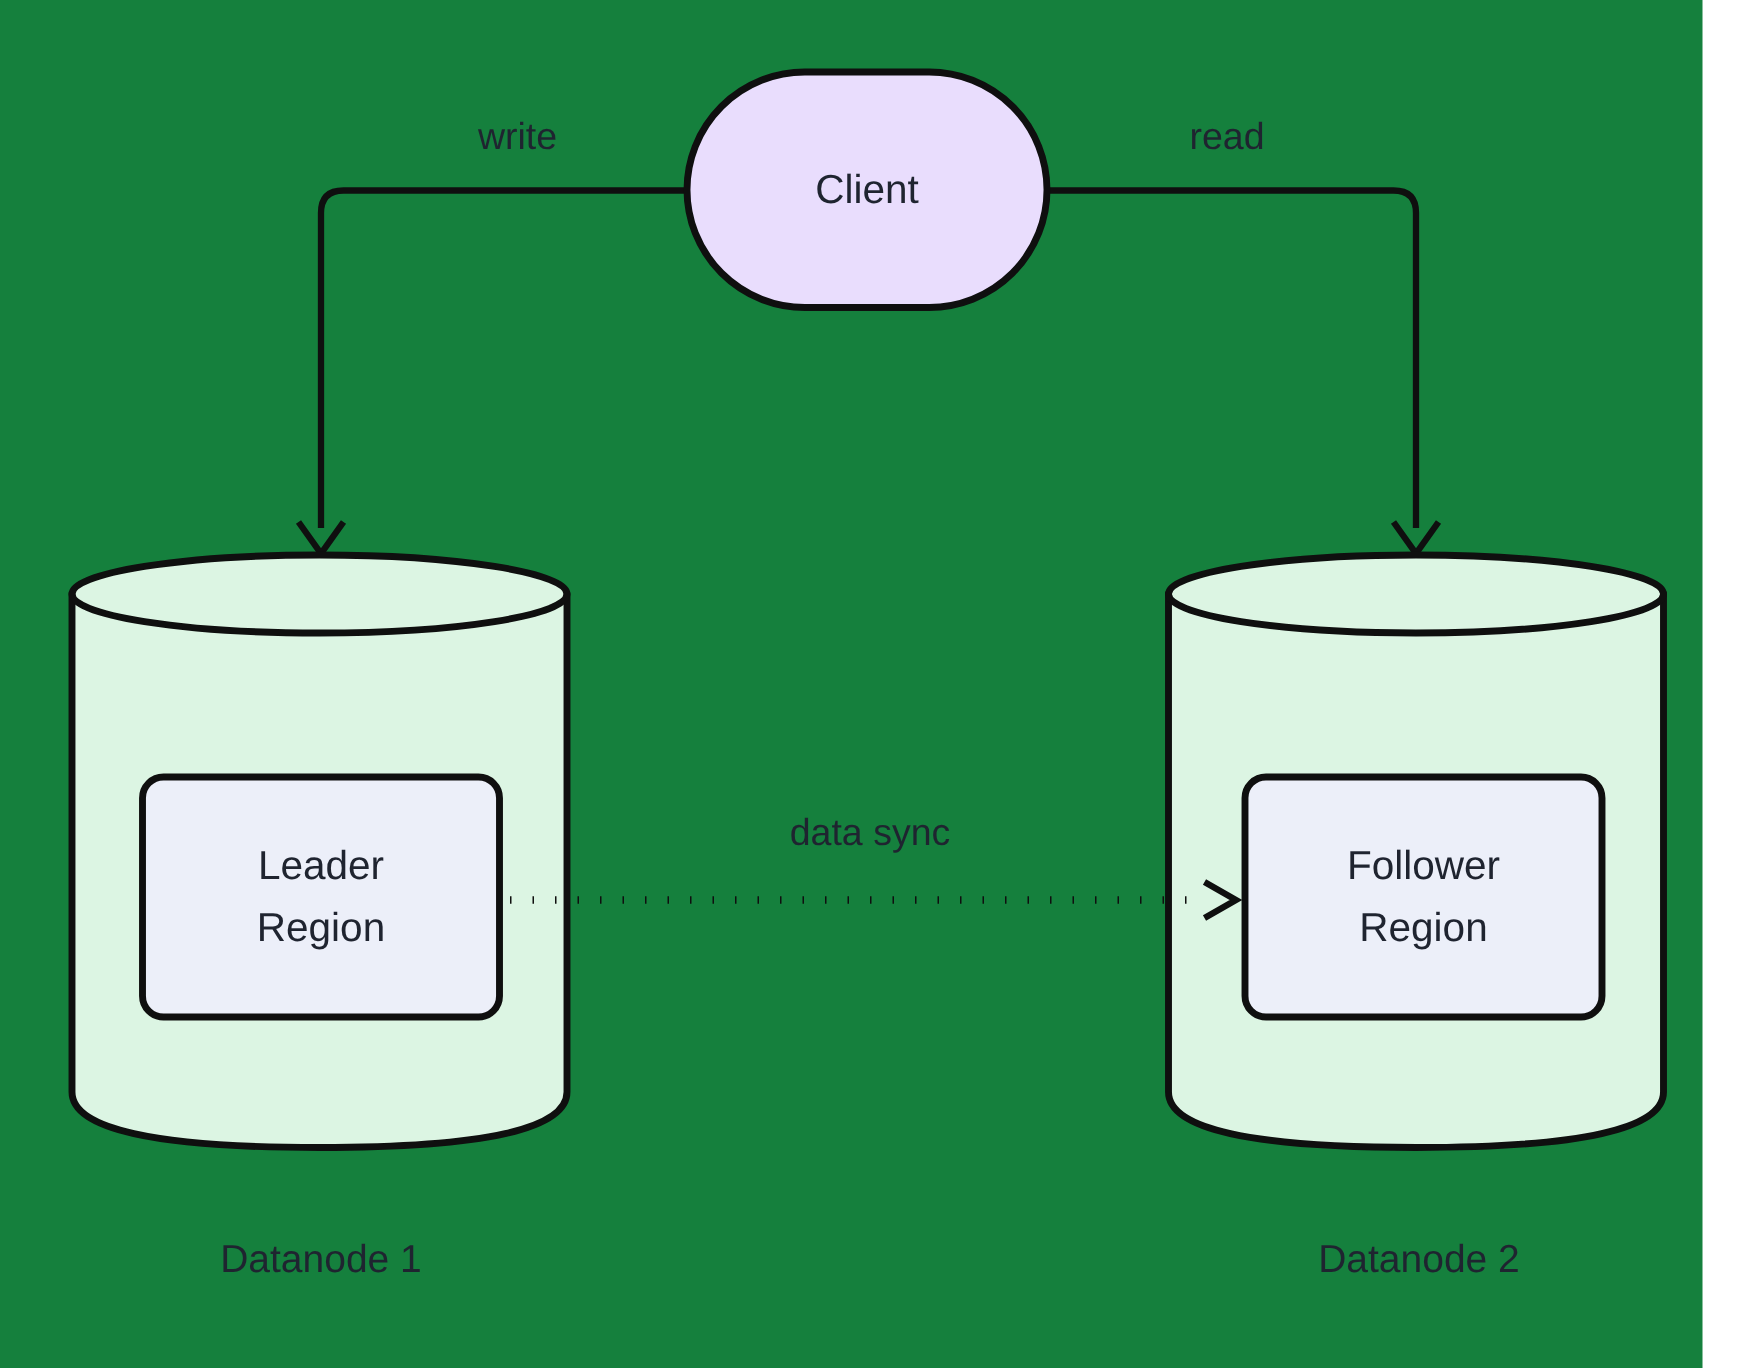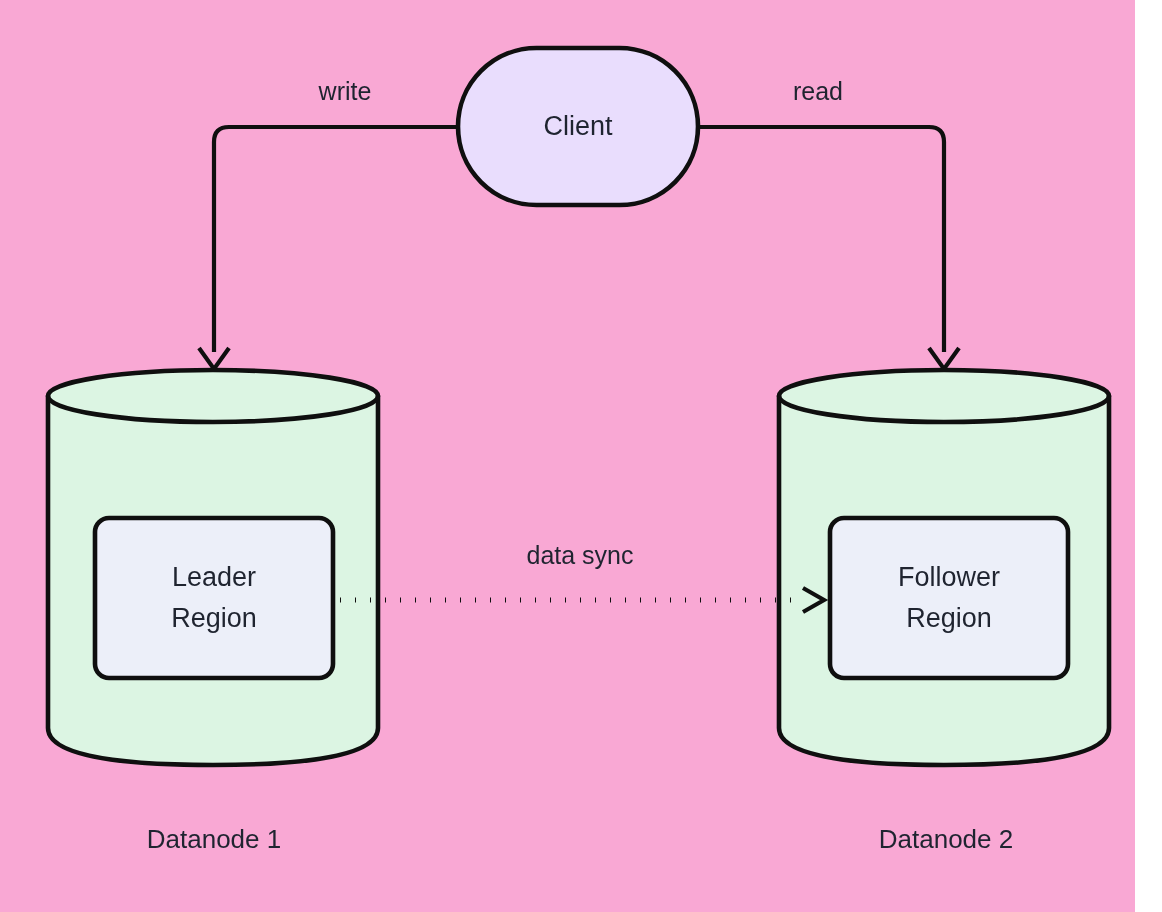--- a/index.html
+++ b/index.html
@@ -11,21 +11,21 @@
   body {
     width: 1162px;
     height: 912px;
     font-family: "Liberation Sans", "DejaVu Sans", sans-serif;
     overflow: hidden;
   }
   #diagram-root {
     position: relative;
     width: 1135px;
     height: 912px;
-    background: #f9a8d4;
+    background: #15803d;
   }
   svg.diagram-canvas {
     position: absolute;
     top: 0;
     left: 0;
     width: 1162px;
     height: 912px;
     display: block;
   }
   .node-text {

